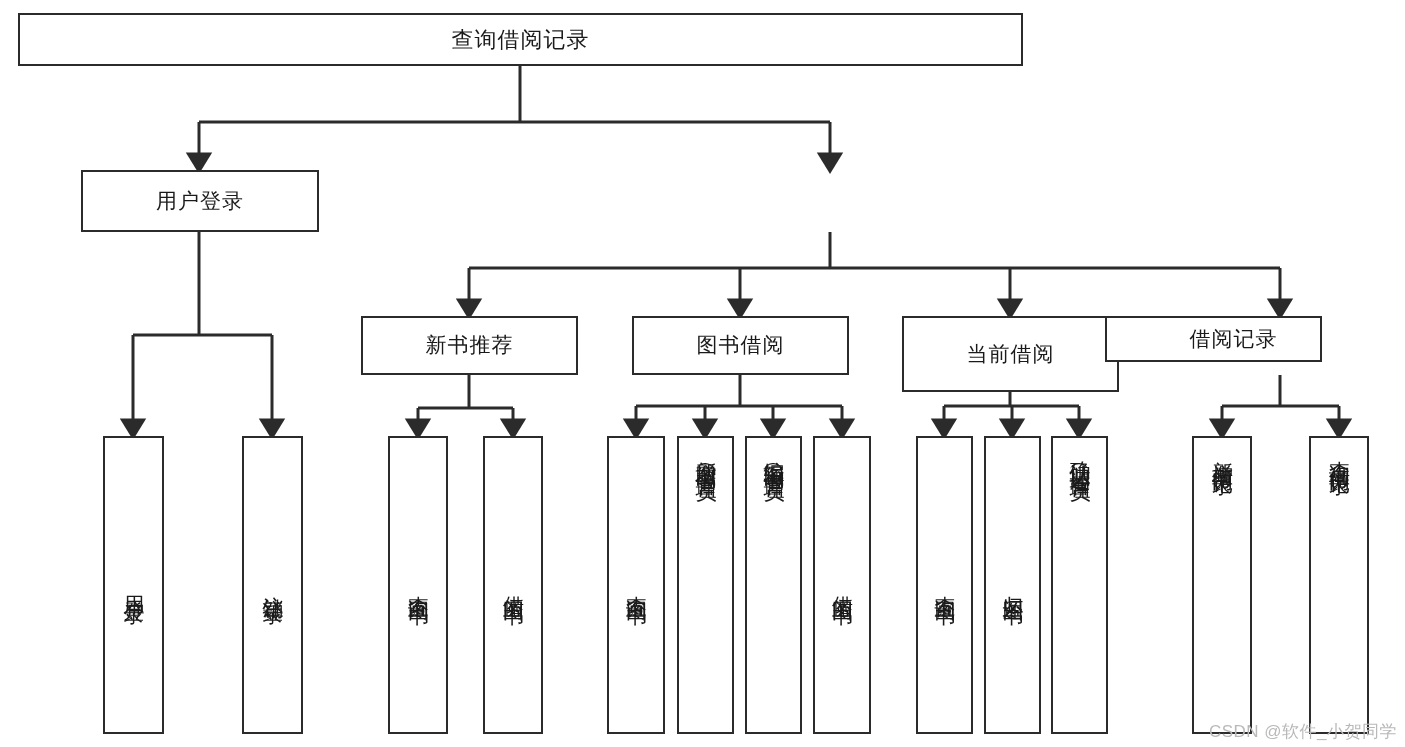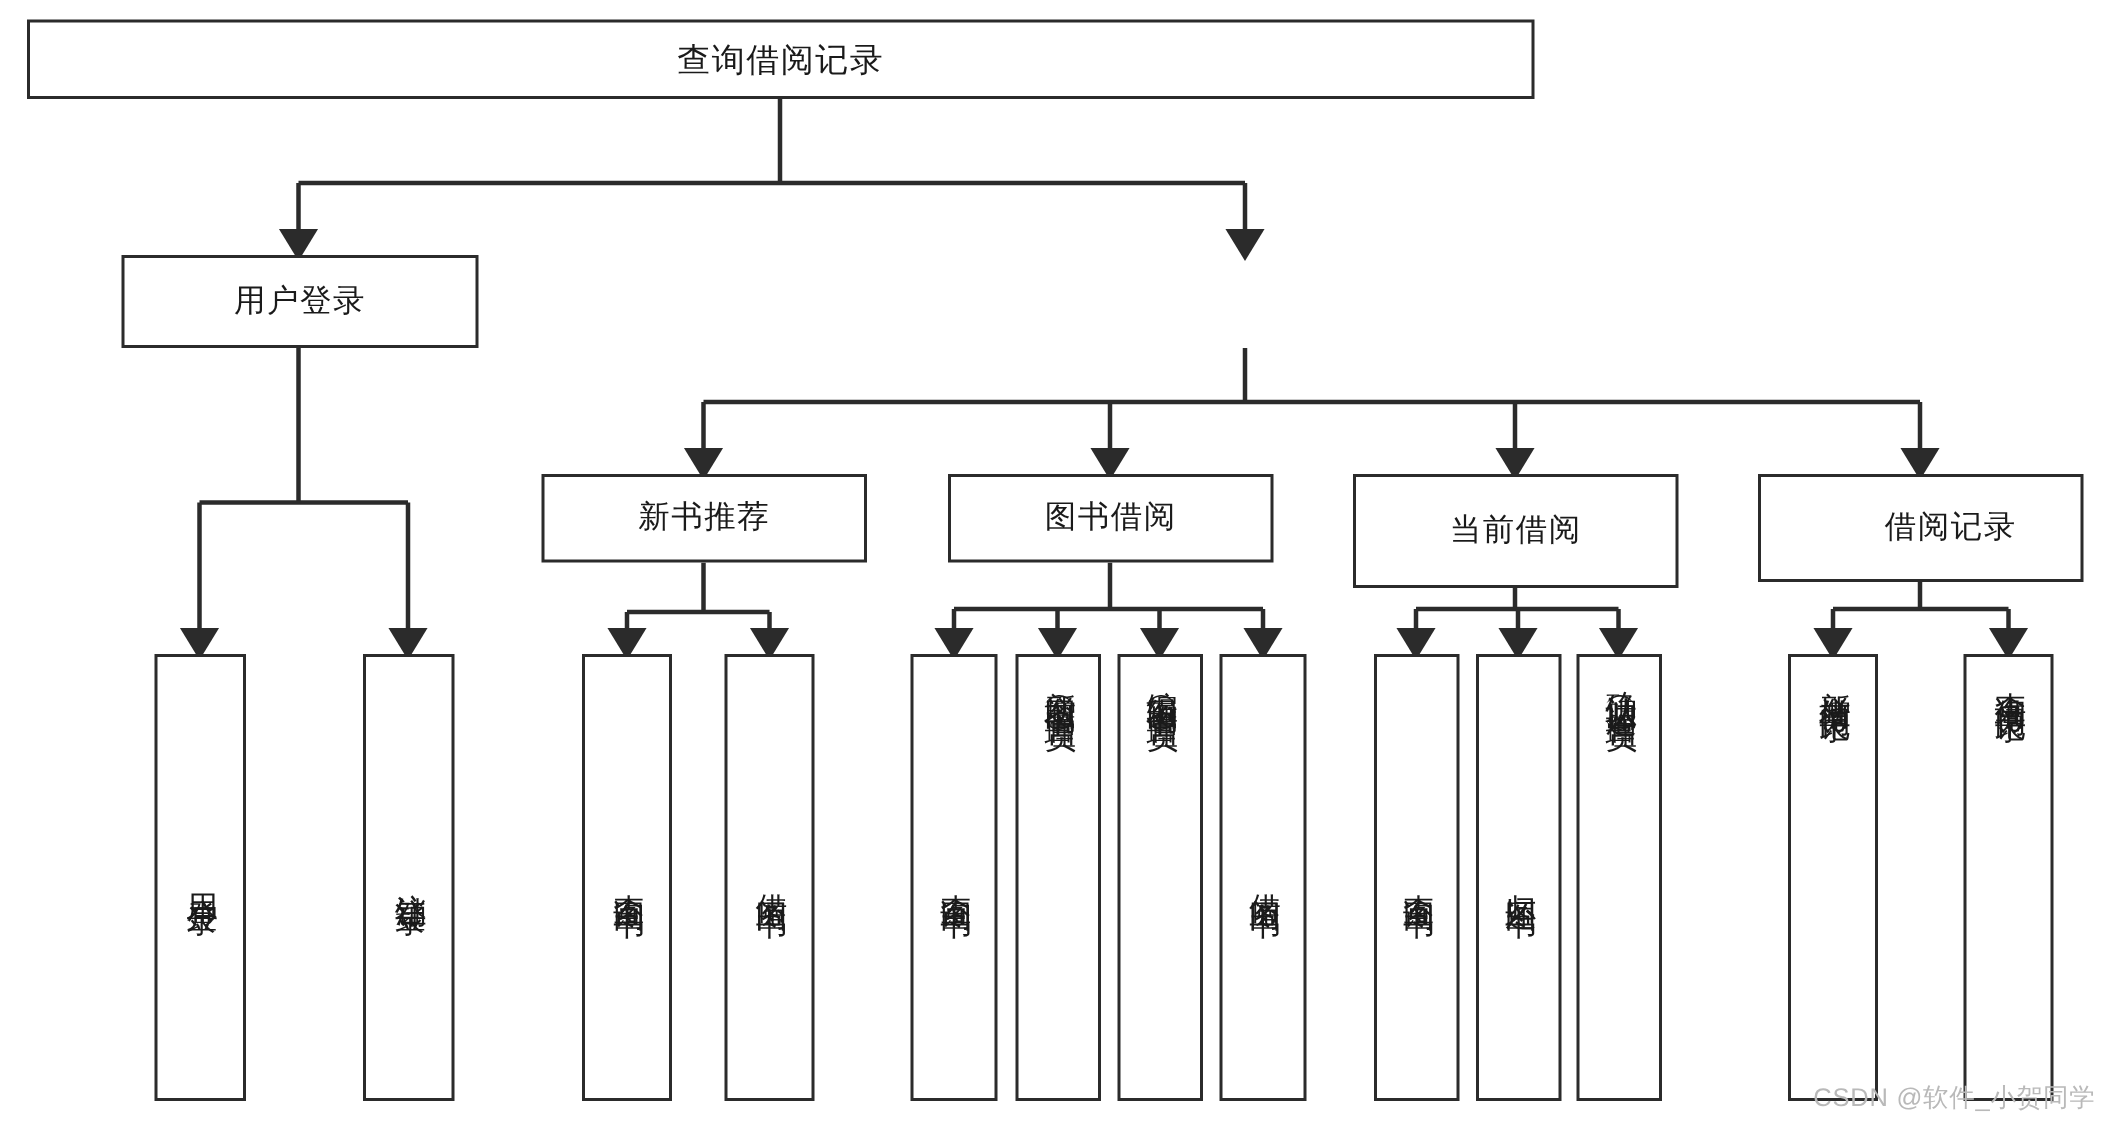--- a/index.html
+++ b/index.html
@@ -123,21 +123,21 @@
     </g>
   </svg>
 
   <div class="node node-h root-node" style="left:18px; top:13px; width:1005px; height:53px;">查询借阅记录</div>
 
   <div class="node node-h" style="left:81px; top:170px; width:238px; height:62px;">用户登录</div>
 
   <div class="node node-h" style="left:361px; top:316px; width:217px; height:59px;">新书推荐</div>
   <div class="node node-h" style="left:632px; top:316px; width:217px; height:59px;">图书借阅</div>
   <div class="node node-h" style="left:902px; top:316px; width:217px; height:76px;">当前借阅</div>
-  <div class="node node-h" style="left:1172px; top:316px; width:217px; height:72px;padding-left:40px;">借阅记录</div>
+  <div class="node node-h" style="left:1105px; top:316px; width:217px; height:46px;padding-left:40px;">借阅记录</div>
 
   <div class="node node-v short" style="left:103px; top:436px; width:61px; height:298px;">用户登录</div>
   <div class="node node-v short" style="left:242px; top:436px; width:61px; height:298px;">注销登录</div>
 
   <div class="node node-v short" style="left:388px; top:436px; width:60px; height:298px;">查询图书</div>
   <div class="node node-v short" style="left:483px; top:436px; width:60px; height:298px;">借阅图书</div>
 
   <div class="node node-v short" style="left:607px; top:436px; width:58px; height:298px;">查询图书</div>
   <div class="node node-v" style="left:677px; top:436px; width:57px; height:298px;">新增图书（管理员）</div>
   <div class="node node-v" style="left:745px; top:436px; width:57px; height:298px;">编辑图书（管理员）</div>

